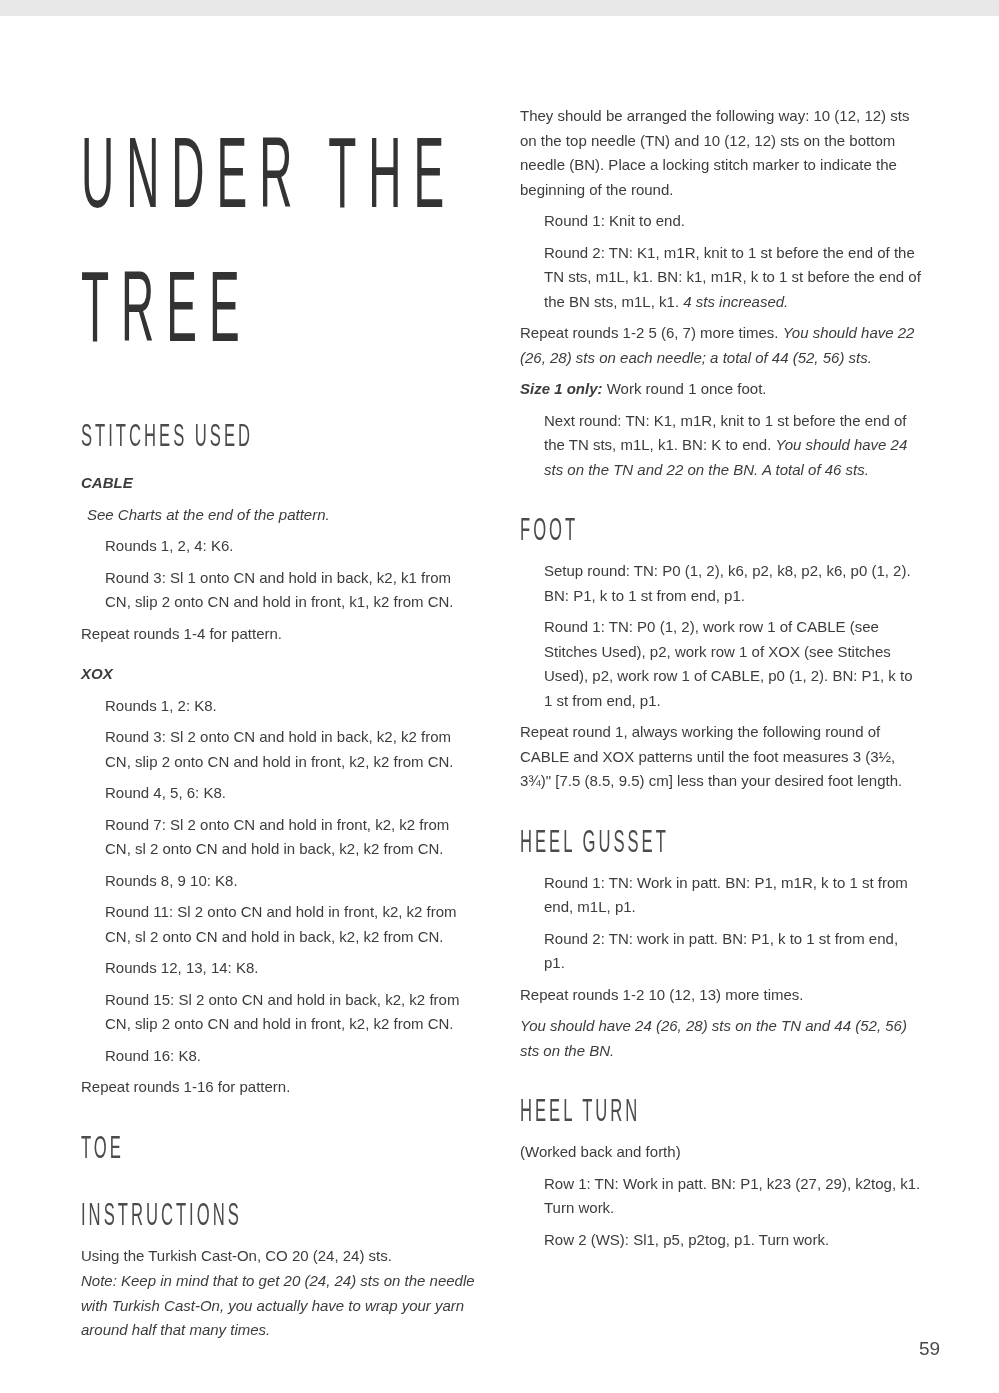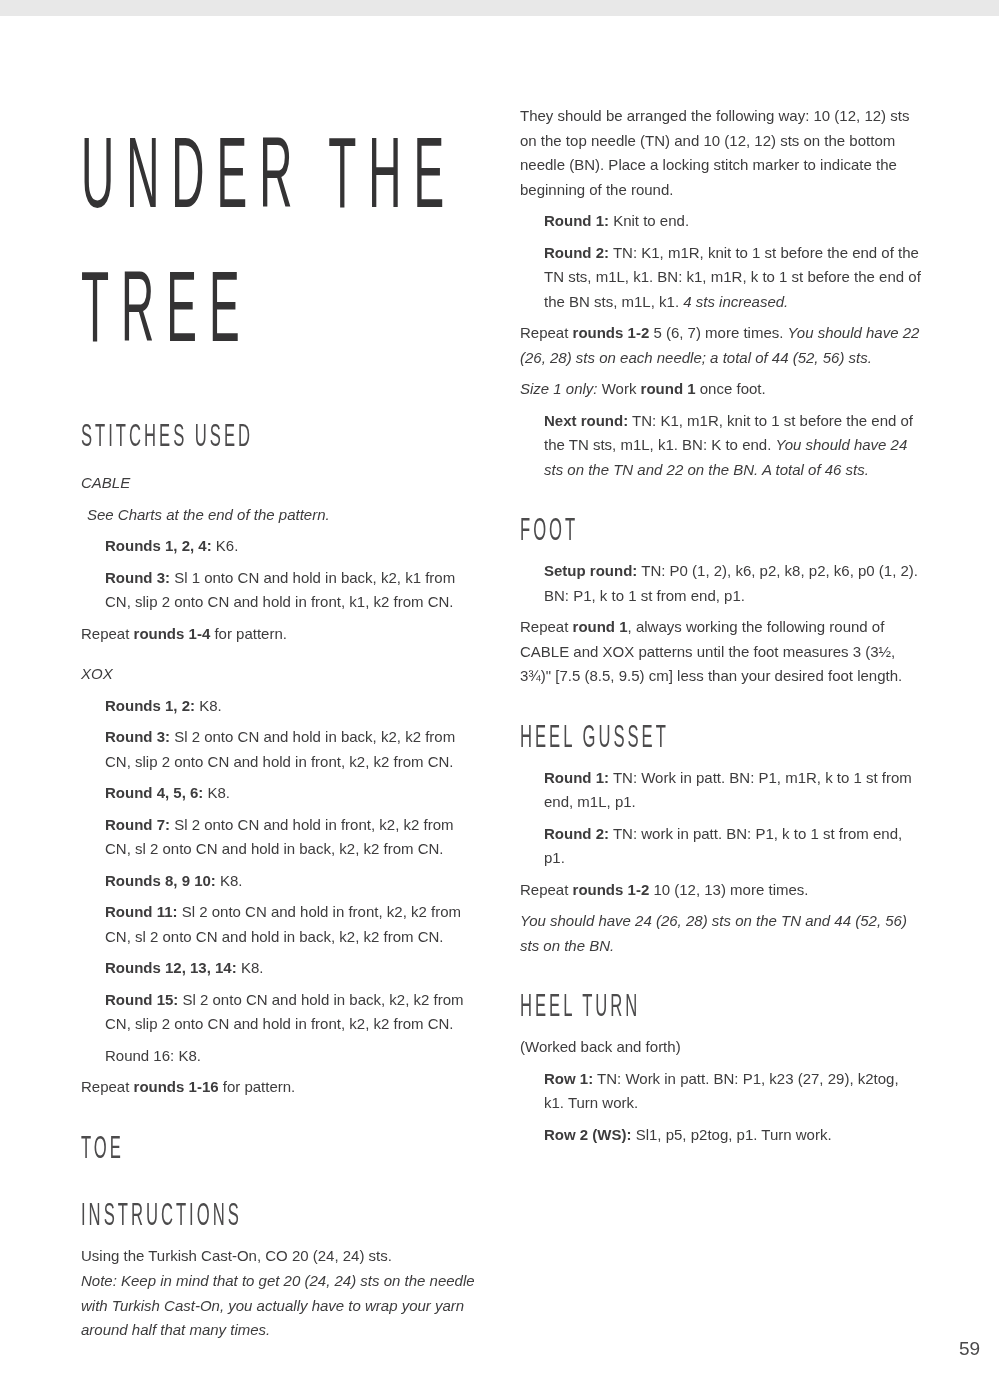--- a/index.html
+++ b/index.html
@@ -43,27 +43,27 @@
   }
 
   
   .para { margin:7px 0; font-size:15px; line-height:24.5px; }
   .para.indent { margin-left:24px; }
   .para.lead-space { padding-left:6px; }
   .para.group-label { margin-top:16px; }
   .para.no-gap-after { margin-bottom:1px; }
   .para.no-gap-before { margin-top:1px; }
 
-  .run-b  { font-weight:bold; }
+  .run-b  { font-weight:normal; }
   .run-i  { font-style:italic; }
-  .run-bi { font-weight:normal; font-style:italic; }
+  .run-bi { font-weight:bold; font-style:italic; }
 
   .page-number {
     position:absolute;
-    left:959px; top:1322px;
+    left:919px; top:1322px;
     font-size:19px;
     color:#4a494a;
     text-align:center;
   }
 </style>
 </head>
 <body>
 
 <div class="page">
 
@@ -99,20 +99,21 @@
   <div class="col col-right">
 
   <p class="para"><span>They should be arranged the following way: 10 (12, 12) sts on the top needle (TN) and 10 (12, 12) sts on the bottom needle (BN). Place a locking stitch marker to indicate the beginning of the round.</span></p>
       <p class="para indent"><span class="run-b">Round 1:</span><span> Knit to end.</span></p>
       <p class="para indent"><span class="run-b">Round 2:</span><span> TN: K1, m1R, knit to 1 st before the end of the TN sts, m1L, k1. BN: k1, m1R, k to 1 st before the end of the BN sts, m1L, k1. </span><span class="run-i">4 sts increased.</span></p>
       <p class="para"><span>Repeat </span><span class="run-b">rounds 1-2</span><span> 5 (6, 7) more times. </span><span class="run-i">You should have 22 (26, 28) sts on each needle; a total of 44 (52, 56) sts.</span></p>
       <p class="para"><span class="run-bi">Size 1 only:</span><span> Work </span><span class="run-b">round 1</span><span> once foot.</span></p>
       <p class="para indent"><span class="run-b">Next round:</span><span> TN: K1, m1R, knit to 1 st before the end of the TN sts, m1L, k1. BN: K to end. </span><span class="run-i">You should have 24 sts on the TN and 22 on the BN. A total of 46 sts.</span></p>
       <h2 class="section-heading"><span class="hx">FOOT</span></h2>
       <p class="para indent"><span class="run-b">Setup round:</span><span> TN: P0 (1, 2), k6, p2, k8, p2, k6, p0 (1, 2). BN: P1, k to 1 st from end, p1.</span></p>
+      <p class="para indent"><span class="run-b">Round 1:</span><span> TN: P0 (1, 2), work row 1 of CABLE (see Stitches Used), p2, work row 1 of XOX (see Stitches Used), p2, work row 1 of CABLE, p0 (1, 2). BN: P1, k to 1 st from end, p1.</span></p>
       <p class="para"><span>Repeat </span><span class="run-b">round 1</span><span>, always working the following round of CABLE and XOX patterns until the foot measures 3 (3½, 3¾)" [7.5 (8.5, 9.5) cm] less than your desired foot length.</span></p>
       <h2 class="section-heading"><span class="hx">HEEL GUSSET</span></h2>
       <p class="para indent"><span class="run-b">Round 1:</span><span> TN: Work in patt. BN: P1, m1R, k to 1 st from end, m1L, p1.</span></p>
       <p class="para indent"><span class="run-b">Round 2:</span><span> TN: work in patt. BN: P1, k to 1 st from end, p1.</span></p>
       <p class="para"><span>Repeat </span><span class="run-b">rounds 1-2</span><span> 10 (12, 13) more times.</span></p>
       <p class="para"><span class="run-i">You should have 24 (26, 28) sts on the TN and 44 (52, 56) sts on the BN.</span></p>
       <h2 class="section-heading"><span class="hx">HEEL TURN</span></h2>
       <p class="para"><span>(Worked back and forth)</span></p>
       <p class="para indent"><span class="run-b">Row 1:</span><span> TN: Work in patt. BN: P1, k23 (27, 29), k2tog, k1. Turn work.</span></p>
       <p class="para indent"><span class="run-b">Row 2 (WS):</span><span> Sl1, p5, p2tog, p1. Turn work.</span></p>

